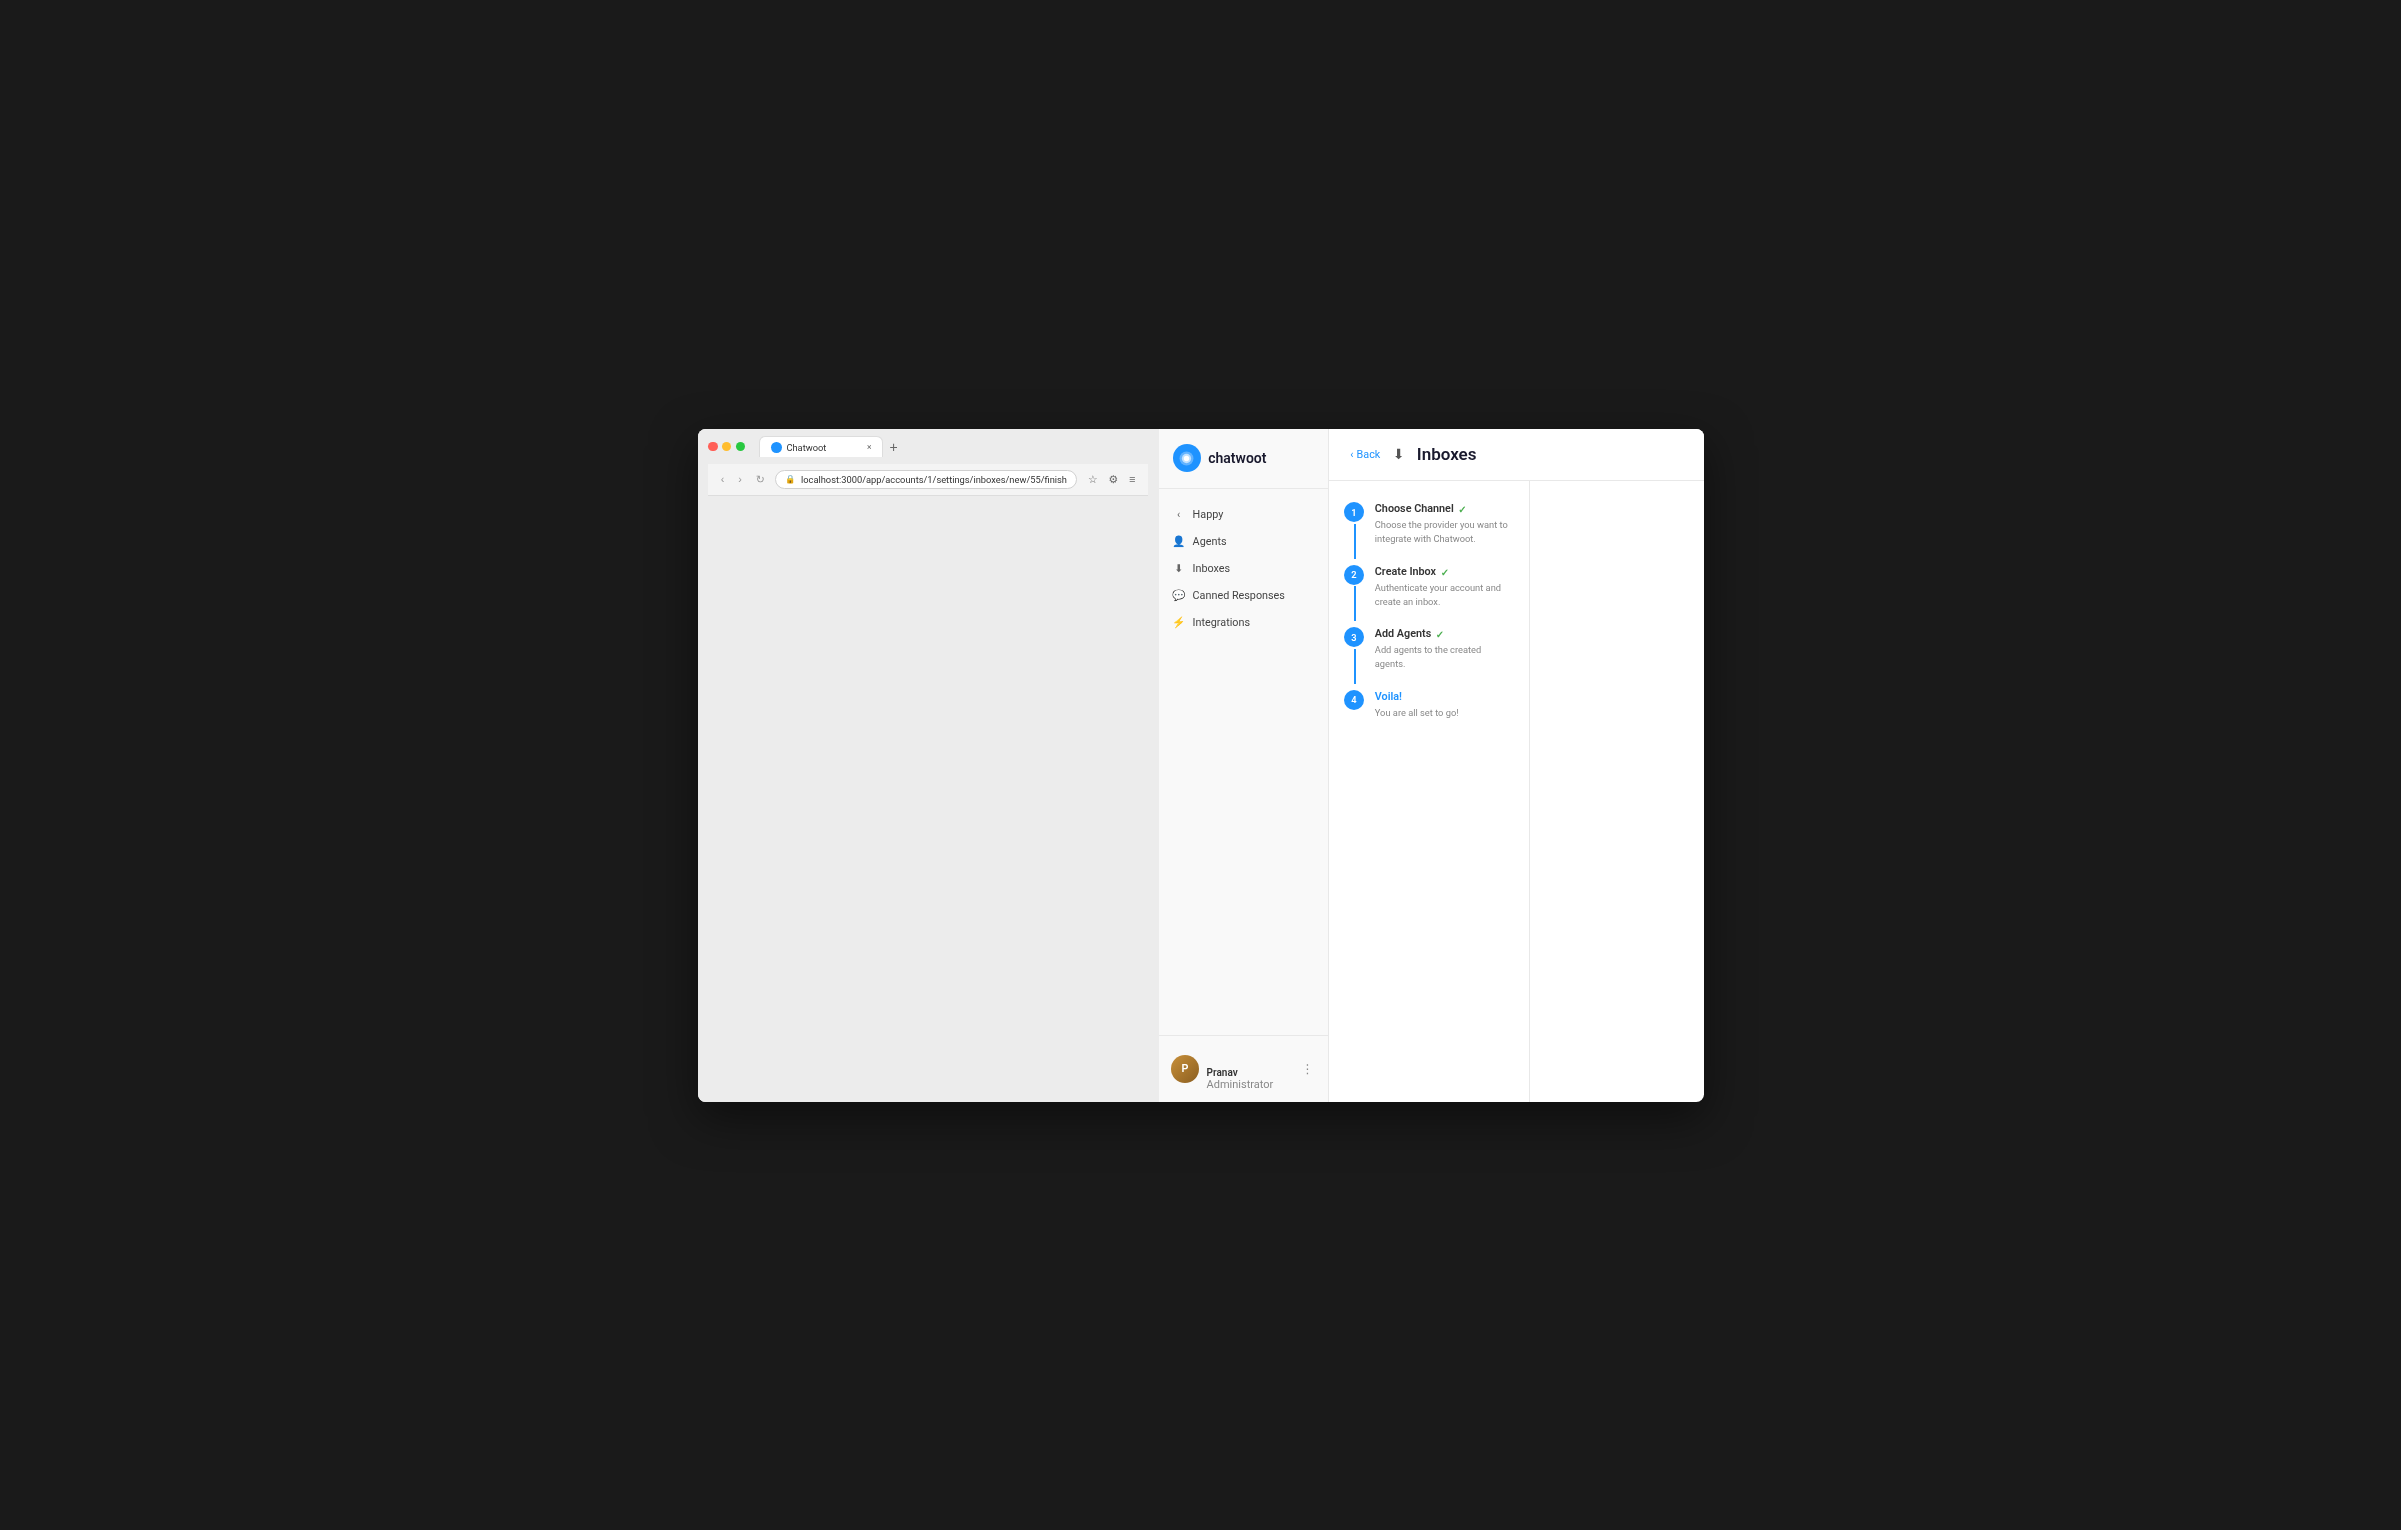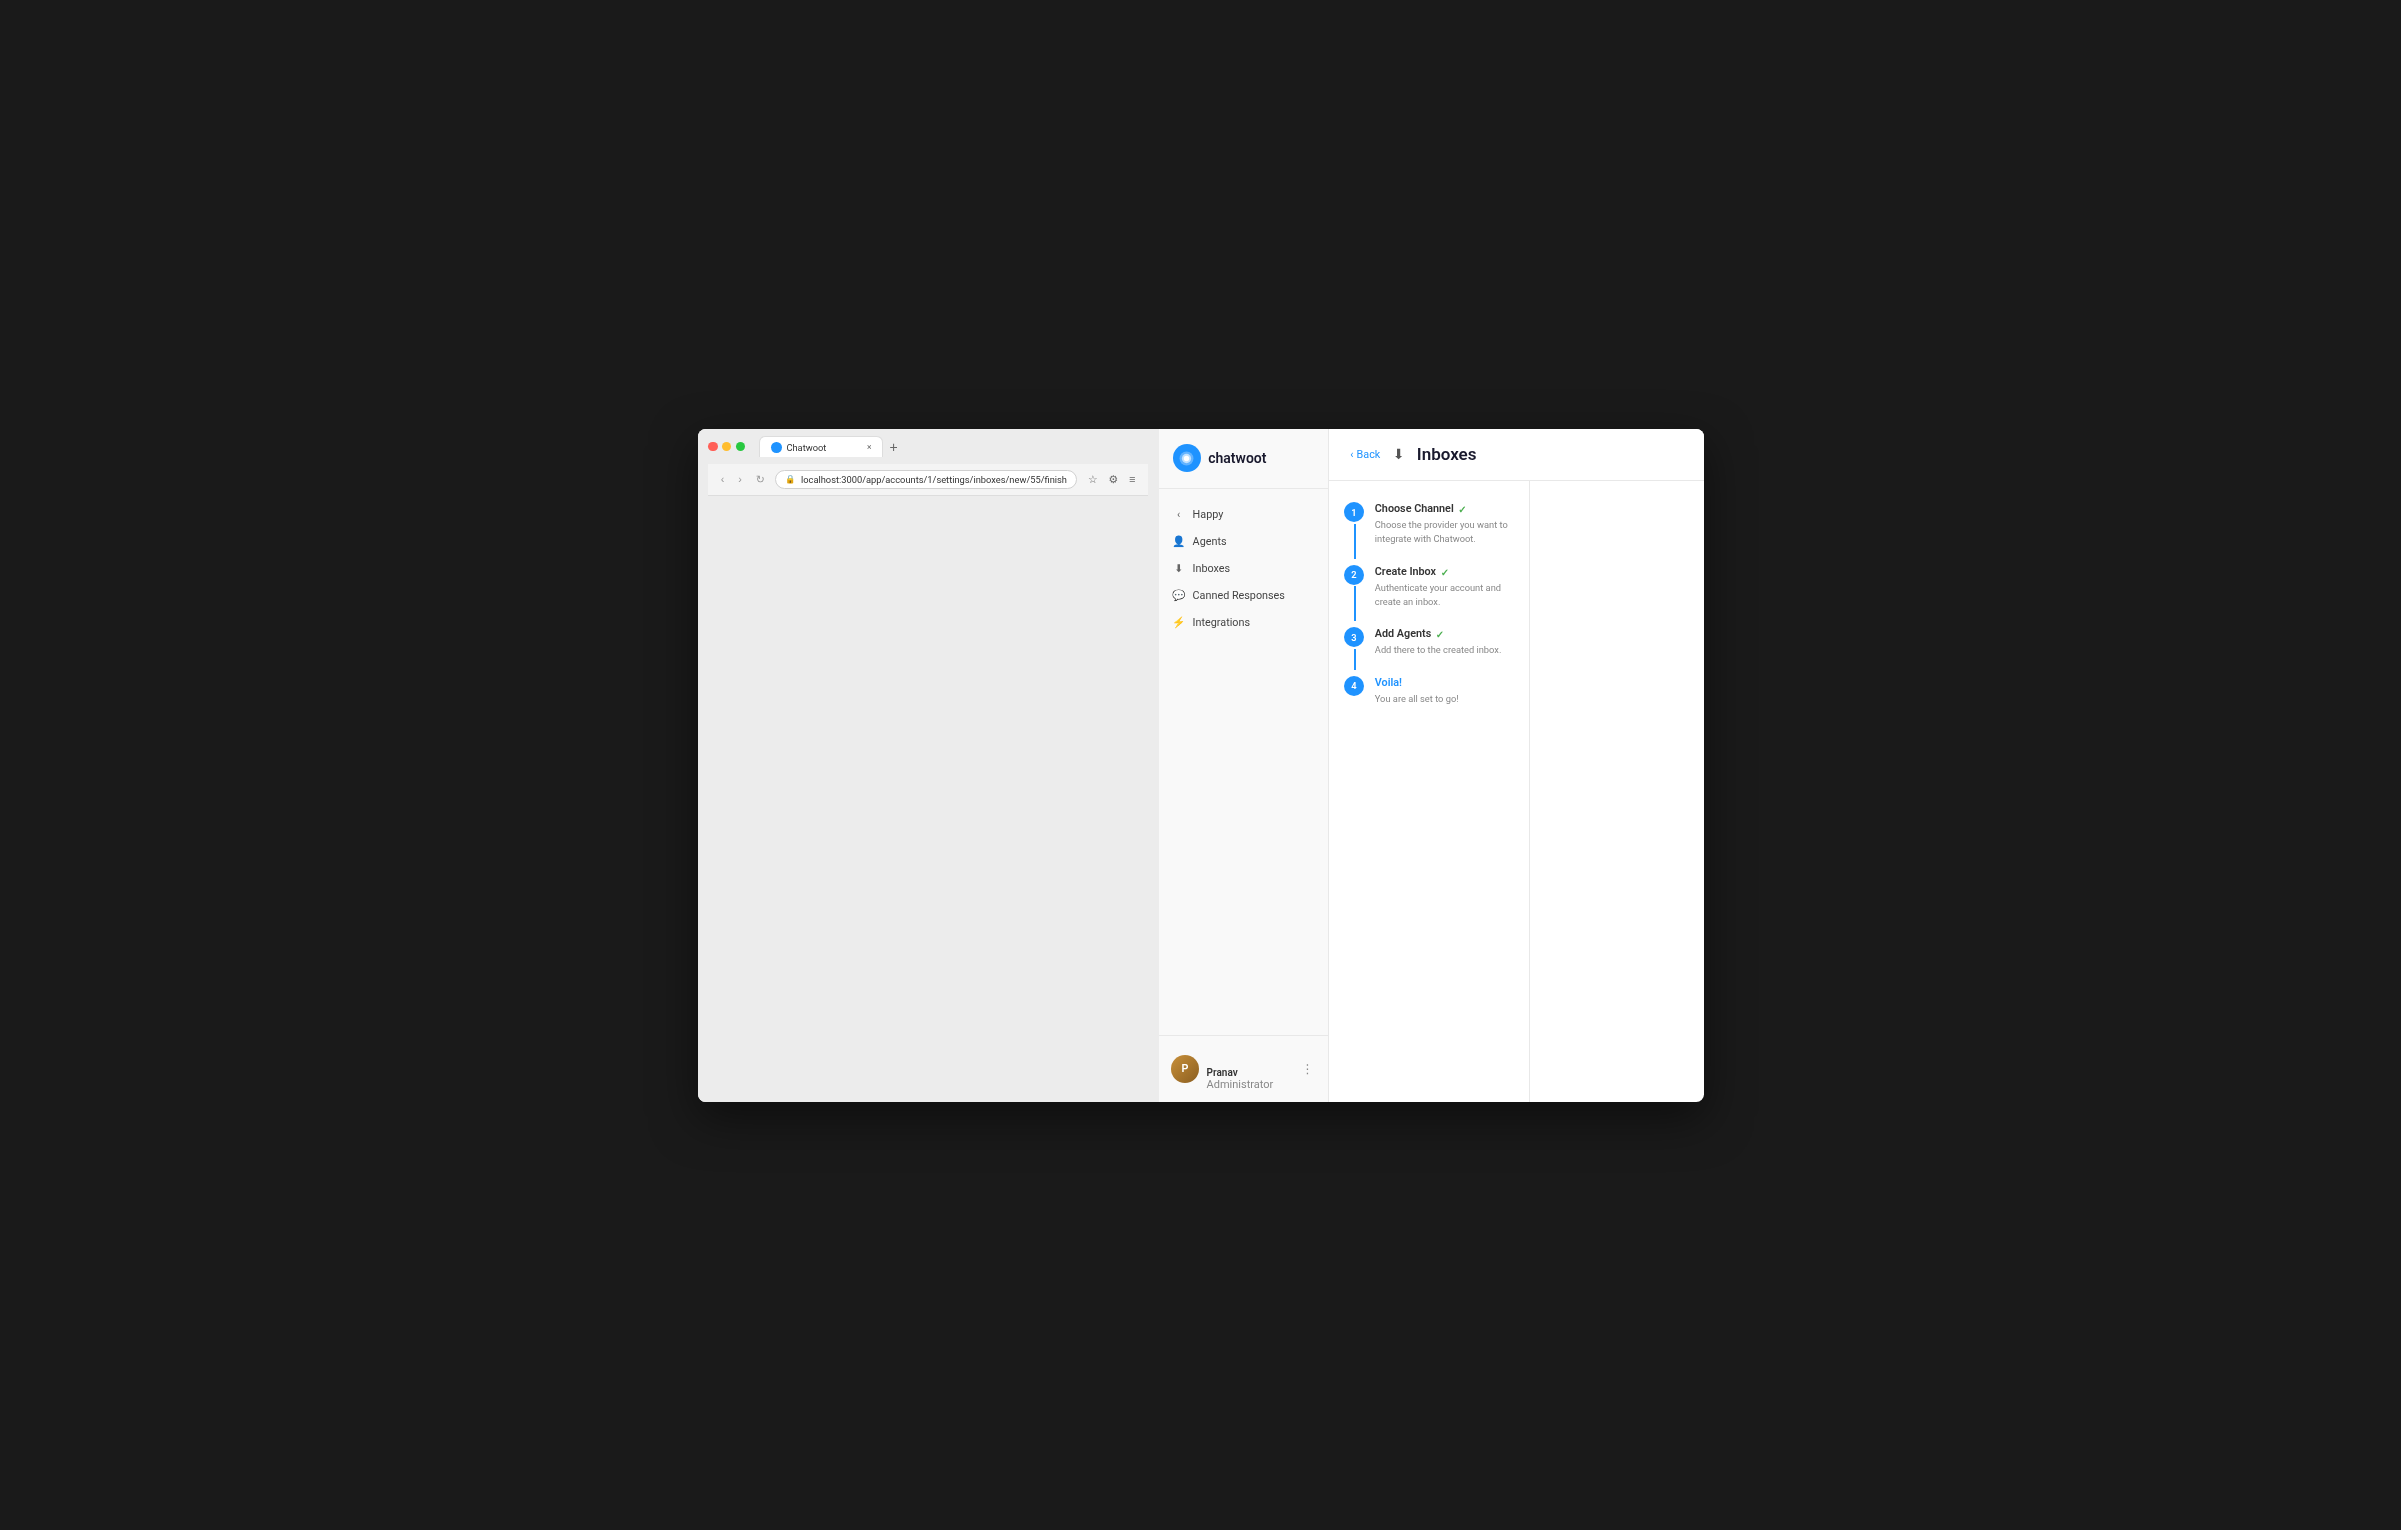--- a/index.html
+++ b/index.html
@@ -548,21 +548,21 @@
             </div>
           </div>
 
           <div class="step-item">
             <div class="step-number">3</div>
             <div class="step-content">
               <div class="step-title">
                 <span>Add Agents</span>
                 <span class="step-check">✓</span>
               </div>
-              <div class="step-desc">Add there to the created inbox.</div>
+              <div class="step-desc">Add agents to the created agents.</div>
             </div>
           </div>
 
           <div class="step-item active">
             <div class="step-number">4</div>
             <div class="step-content">
               <div class="step-title">
                 <span>Voila!</span>
               </div>
               <div class="step-desc">You are all set to go!</div>

